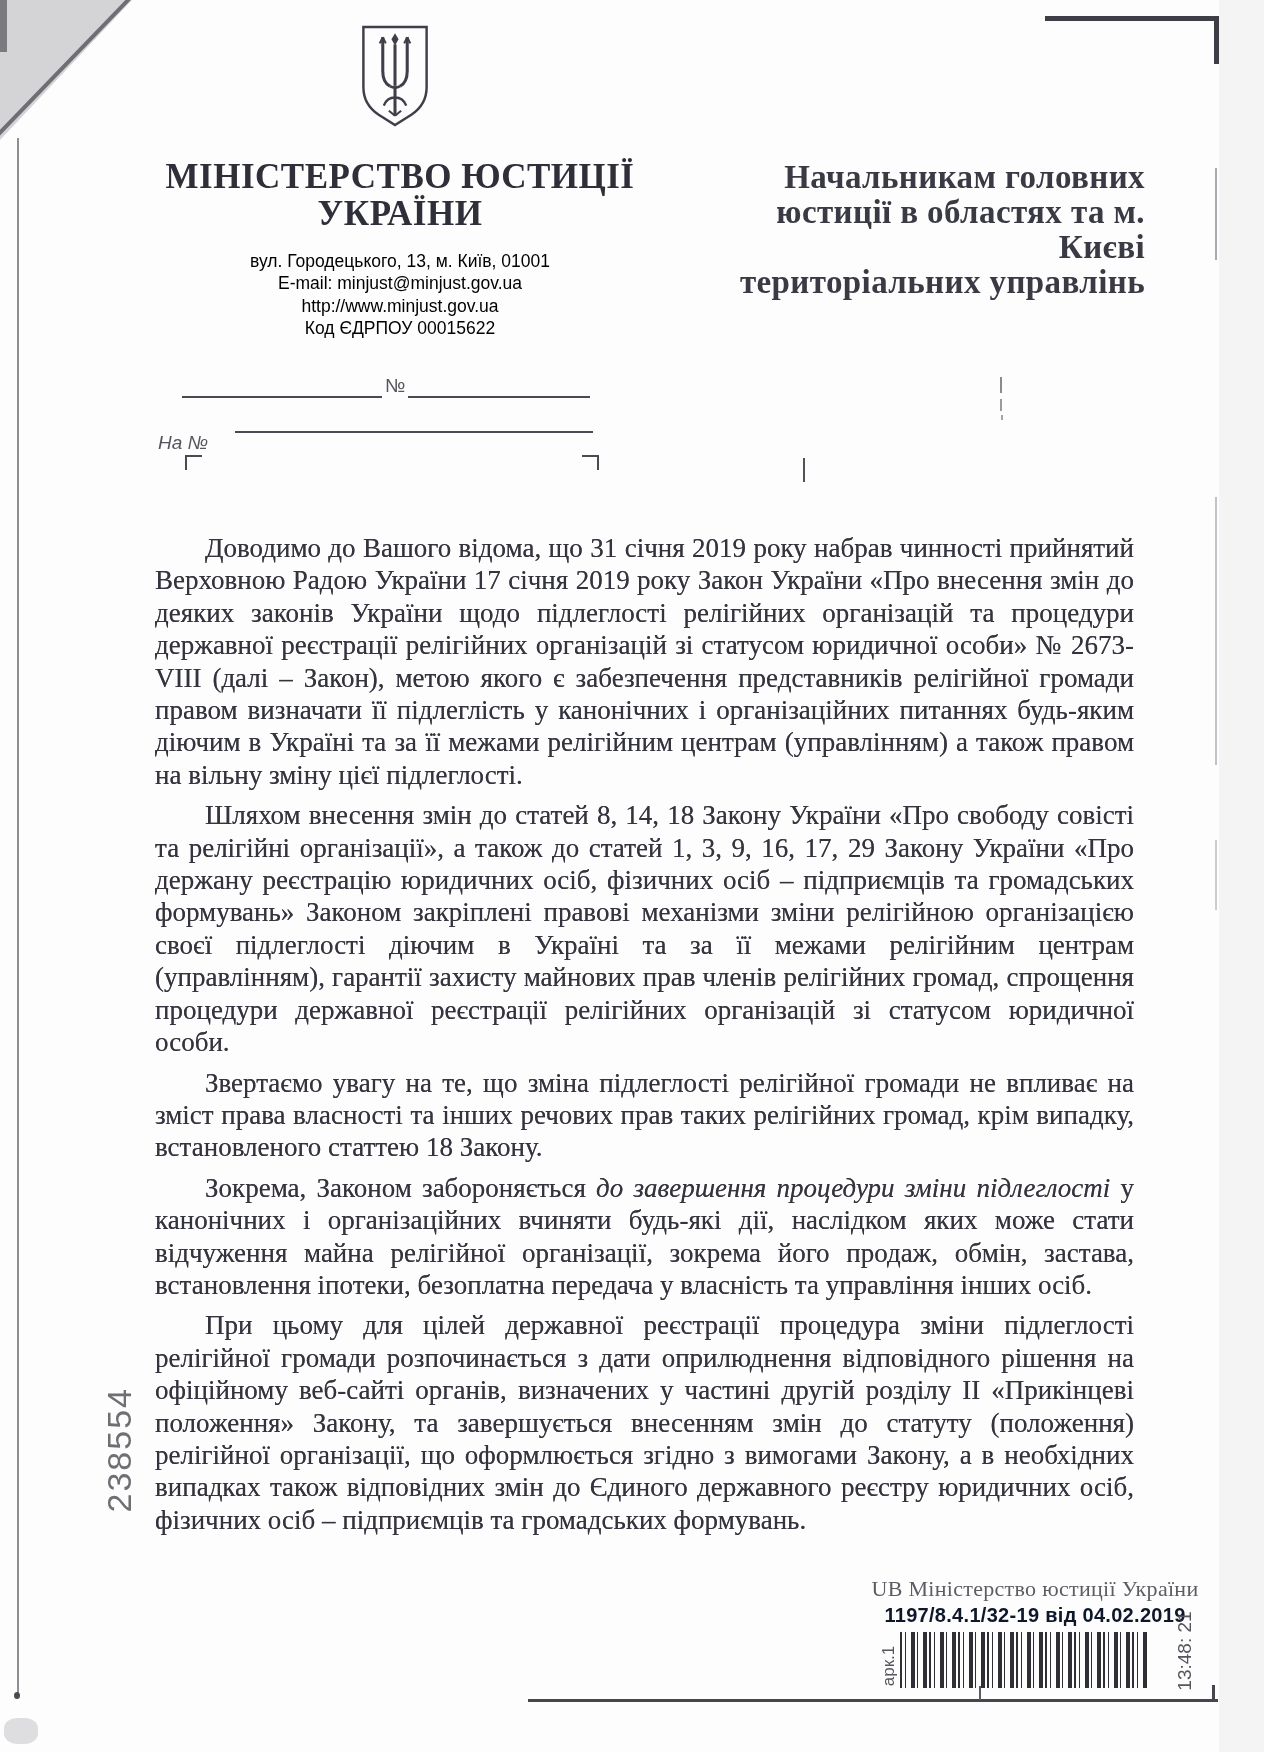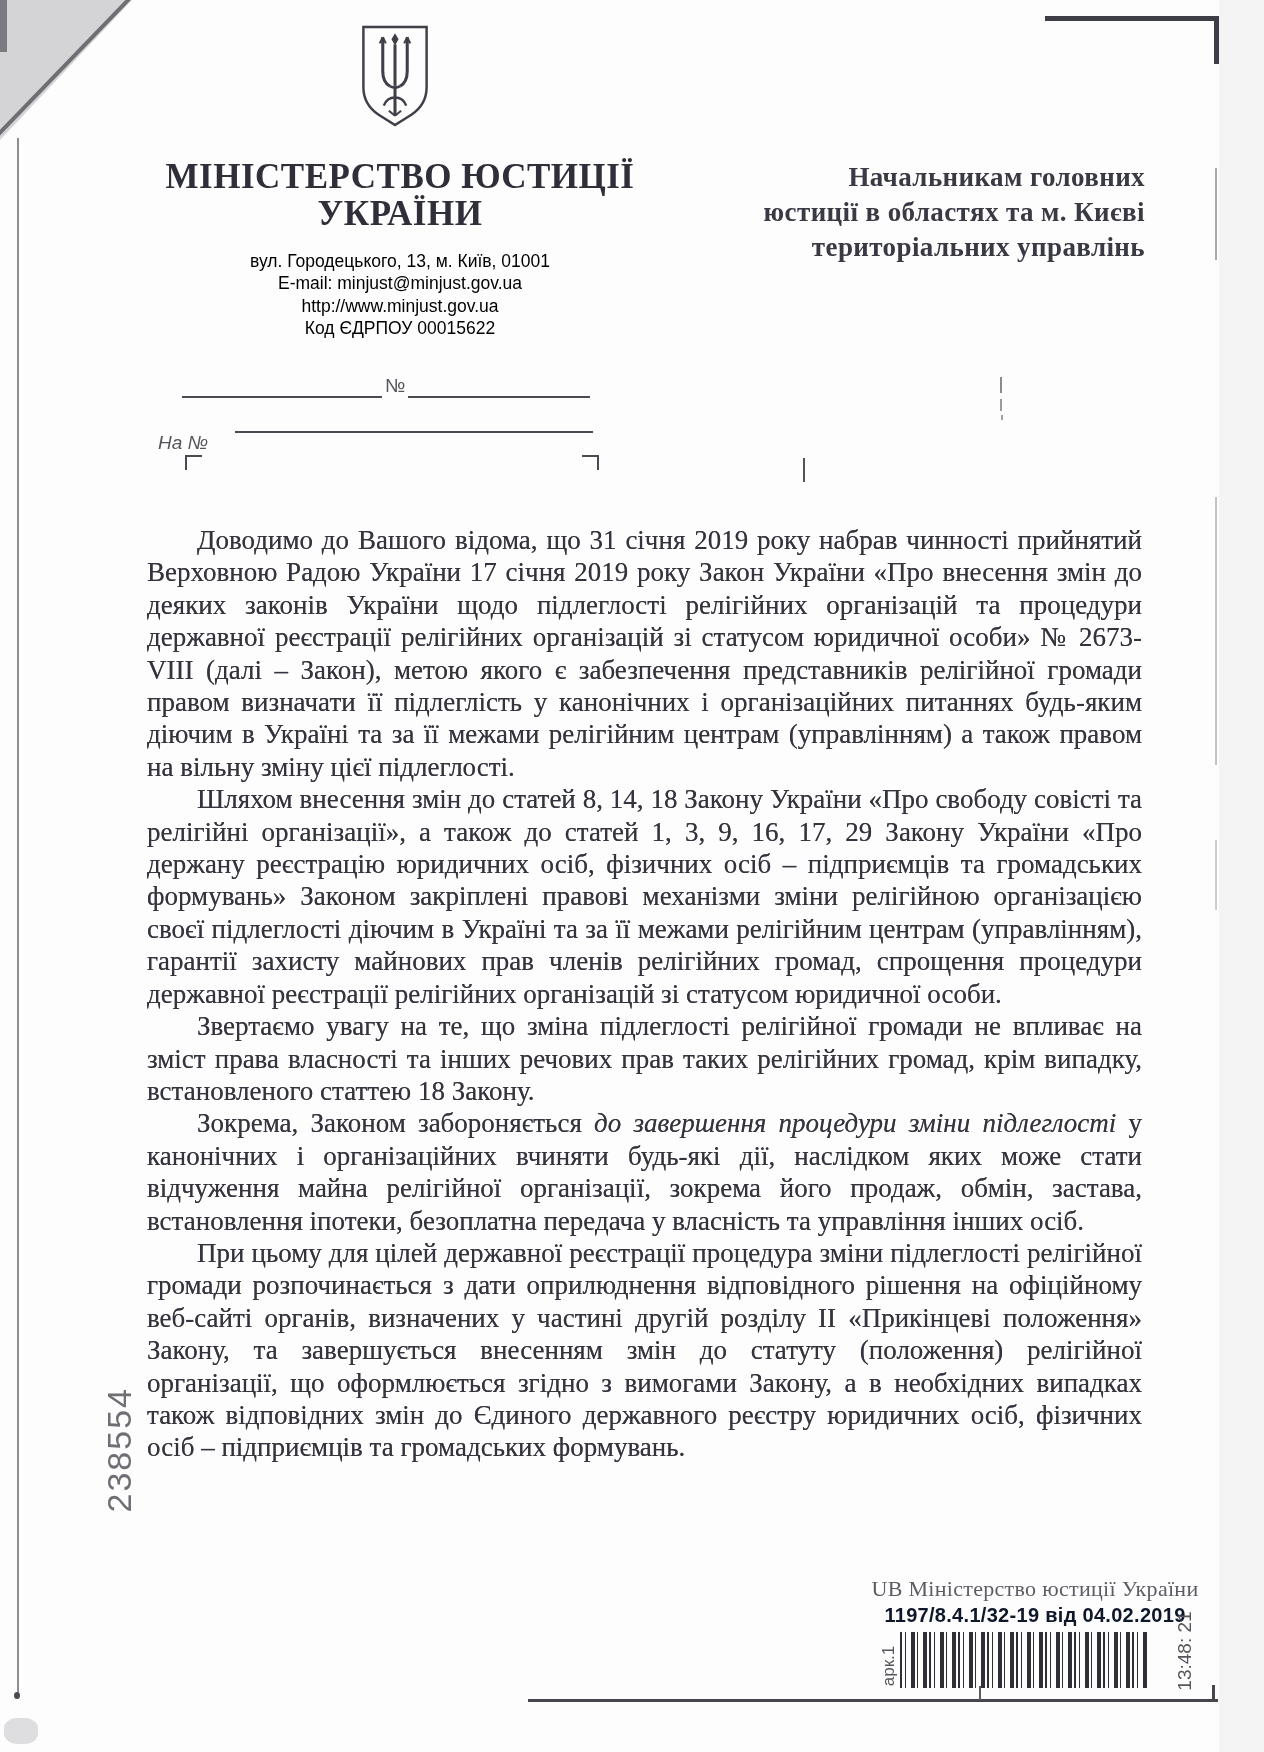--- a/index.html
+++ b/index.html
@@ -31,38 +31,38 @@
   .bottom-hook{left:1212px;top:1685px;width:3px;height:16px;background:#46464d;}
 
   
   .emblem{left:358px;top:24px;width:74px;height:104px;}
   .title{left:150px;top:158px;width:500px;text-align:center;
     font-weight:bold;font-size:35px;line-height:37px;color:#2f2f3a;letter-spacing:.5px;}
   .addr{left:150px;top:250px;width:500px;text-align:center;
     font-family:"Liberation Sans", sans-serif;font-size:17.5px;line-height:22.4px;color:#000000;}
 
   .addressee{left:700px;top:160px;width:445px;text-align:right;
-    font-weight:bold;font-size:27px;line-height:35px;color:#3a3a45;letter-spacing:.4px;}
+    font-weight:bold;font-size:33px;line-height:35px;color:#3a3a45;letter-spacing:.4px;}
 
   .refline{height:2px;background:#4a4a52;}
   .ref-a{left:182px;top:396px;width:200px;}
   .ref-b{left:408px;top:396px;width:182px;}
   .ref-c{left:235px;top:431px;width:358px;}
   .ref-label{font-family:"Liberation Sans", sans-serif;font-size:19px;color:#55555d;}
   .no-label{left:385px;top:375px;}
   .nano-label{left:158px;top:432px;font-style:italic;}
   .brk{width:15px;height:13px;}
   .brk-l{left:185px;top:455px;border-left:2px solid #4a4a52;border-top:2px solid #4a4a52;}
   .brk-r{left:582px;top:455px;border-right:2px solid #4a4a52;border-top:2px solid #4a4a52;}
 
   
   .body-col{left:147px;top:524px;width:995px;color:#34343e;
     font-size:27px;line-height:32.4px;text-align:justify;
     text-shadow:0 0 .6px rgba(52,52,62,.75);}
-  .body-col p{margin:0;text-indent:50px;}
+  .body-col p{margin:8px;text-indent:50px;}
   .ital{font-style:italic;}
 
   
   .stamp-org{left:860px;top:1576px;width:350px;text-align:center;
     font-size:22px;color:#5c5c64;letter-spacing:.3px;}
   .stamp-num{left:860px;top:1604px;width:350px;text-align:center;
     font-family:"Liberation Sans", sans-serif;font-weight:bold;font-size:20px;color:#0f172a;letter-spacing:.3px;}
   .barcode{left:900px;top:1632px;width:248px;height:56px;
     background:
       repeating-linear-gradient(90deg,#2f2f35 0 2px,transparent 2px 5px,#2f2f35 5px 6px,

